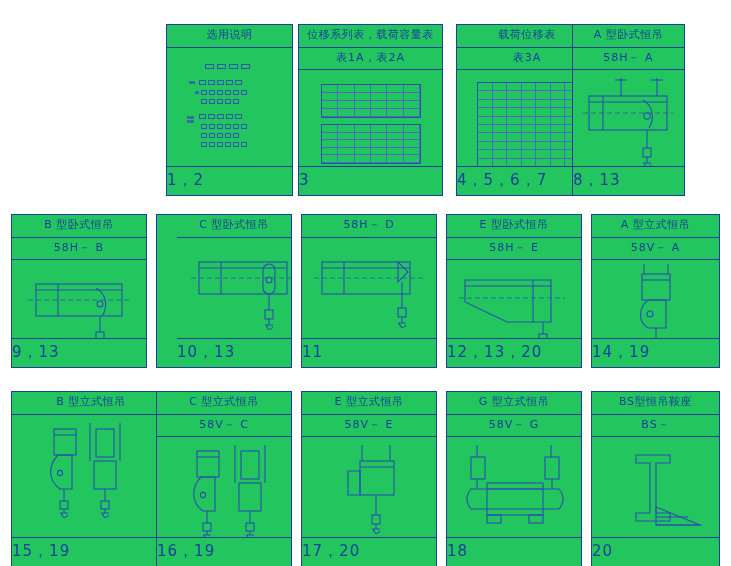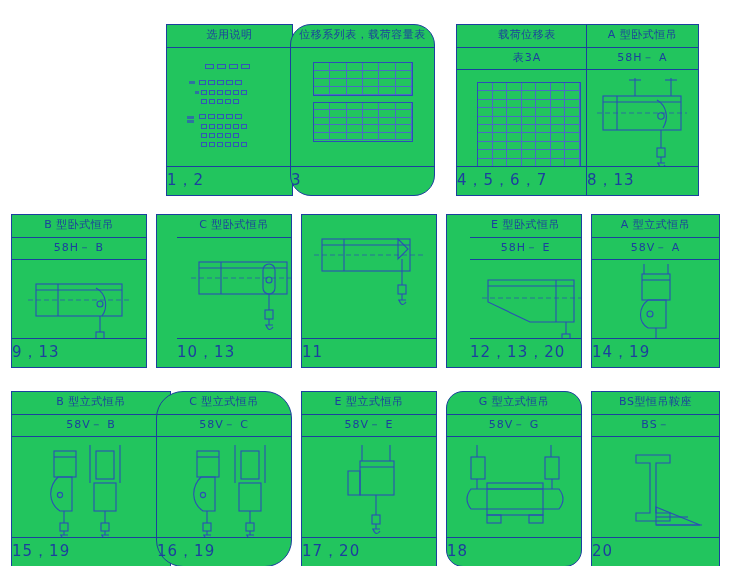--- a/index.html
+++ b/index.html
@@ -64,38 +64,38 @@
     line-height: 1.55;
     padding: 2px 0 3px;
     letter-spacing: 1px;
     color: #1c3f9e;
     white-space: nowrap;
   }
 
   
   .r1 { top: 12px; height: 172px; }
   .c-a { left: 166px; width: 127px; }
-  .c-b { left: 290px; width: 145px; border-radius: 21px; }
+  .c-b { left: 298px; width: 145px; }
   .c-c { left: 456px; width: 142px; }
-  .c-d { left: 586px; width: 113px; }
+  .c-d { left: 572px; width: 113px; }
 
   
   .r2 { top: 202px; height: 154px; }
   .d1 { left: 11px;  width: 136px; }
   .d2 { left: 156px; width: 136px; padding-left: 20px; }
   .d3 { left: 301px; width: 136px; }
-  .d4 { left: 446px; width: 136px; padding-left: 23px; }
+  .d4 { left: 446px; width: 136px; }
   .d5 { left: 591px; width: 129px; }
 
   
   .r3 { top: 379px; height: 176px; }
   .e1 { left: 11px;  width: 160px; }
-  .e2 { left: 156px; width: 136px; border-radius: 27px; }
+  .e2 { left: 156px; width: 136px; }
   .e3 { left: 301px; width: 136px; }
-  .e4 { left: 446px; width: 136px; border-radius: 17px; }
+  .e4 { left: 446px; width: 136px; }
   .e5 { left: 591px; width: 129px; }
 
   
   .txtline {
     position: absolute;
     height: 3px;
     background: #3355b8;
     opacity: .75;
   }
   .txtbox {
@@ -179,20 +179,21 @@
       <div class="txtbox" style="left:50px; top:94px; width:6px;"></div>
       <div class="txtbox" style="left:58px; top:94px; width:6px;"></div>
       <div class="txtbox" style="left:66px; top:94px; width:6px;"></div>
       <div class="txtbox" style="left:74px; top:94px; width:6px;"></div>
     </div>
     <div class="ftr">1，2</div>
   </div>
 
   <div class="card r1 c-b">
     <div class="hdr">位移系列表，载荷容量表</div>
+    <div class="hdr2">表1A，表2A</div>
     <div class="body">
       <div class="minitable" style="left:22px; top:14px; width:100px; height:34px; grid-template-columns:repeat(6,1fr); grid-template-rows:repeat(4,1fr);">
         <i></i>
           <i></i>
           <i></i>
           <i></i>
           <i></i>
           <i></i>
         <i></i>
           <i></i>
@@ -393,20 +394,21 @@
           <rect x="88" y="72" width="8" height="9"></rect>
           <path d="M92 81 l 0 6 M88 87 l 8 0 M89 87 q 3 8, 7 2"></path>
         </g>
         <line x1="14" y1="40" x2="122" y2="40" stroke="#2b4fb5" stroke-width=".7" stroke-dasharray="5,3"></line>
       </svg>
     </div>
     <div class="ftr">10，13</div>
   </div>
 
   <div class="card r2 d3">
+    <div class="hdr2">58H－ D</div>
     <div class="body">
       <svg width="136" height="100" viewBox="0 0 136 100">
         <g stroke="#2b4fb5" fill="none" stroke-width="1.1">
           <rect x="20" y="24" width="88" height="32"></rect>
           <line x1="20" y1="30" x2="108" y2="30"></line>
           <line x1="42" y1="24" x2="42" y2="56"></line>
           <path d="M96 24 l 10 10 l -10 10 Z"></path>
           <line x1="100" y1="44" x2="100" y2="56"></line>
           <line x1="100" y1="56" x2="100" y2="70"></line>
           <rect x="96" y="70" width="8" height="9"></rect>
@@ -454,21 +456,20 @@
           <rect x="60" y="80" width="8" height="8"></rect>
           <path d="M64 88 l 0 4 M60 92 l 8 0 M61 92 q 3 8, 7 2"></path>
         </g>
       </svg>
     </div>
     <div class="ftr">14，19</div>
   </div>
 
   <div class="card r3 e1">
     <div class="hdr">B 型立式恒吊</div>
-    <div class="hdr2">58V－ B</div>
     <div class="body">
       <svg width="136" height="114" viewBox="0 0 136 114">
         <g stroke="#2b4fb5" fill="none" stroke-width="1.1">
 
           <rect x="42" y="14" width="22" height="26"></rect>
           <line x1="42" y1="20" x2="64" y2="20"></line>
           <path d="M46 40 C 36 50, 36 66, 48 74 L 60 74 L 60 40 Z"></path>
           <circle cx="48" cy="58" r="2.6"></circle>
           <line x1="52" y1="74" x2="52" y2="86"></line>
           <rect x="48" y="86" width="8" height="8"></rect>

